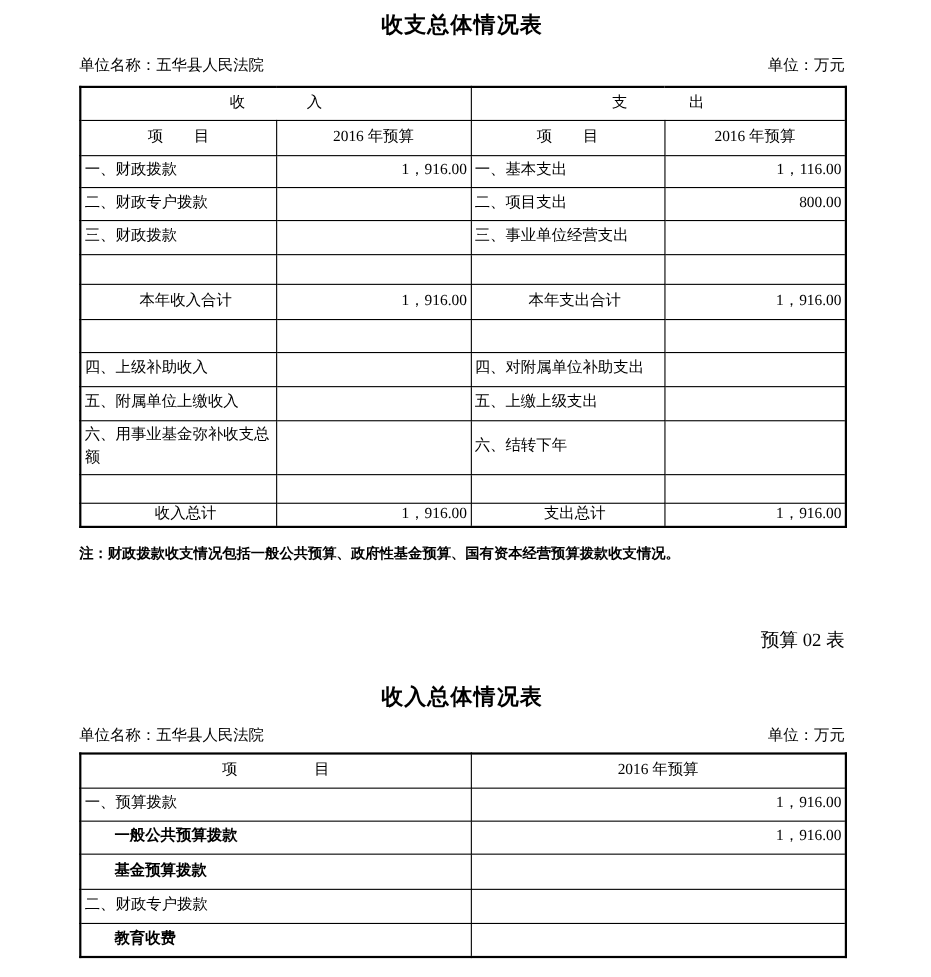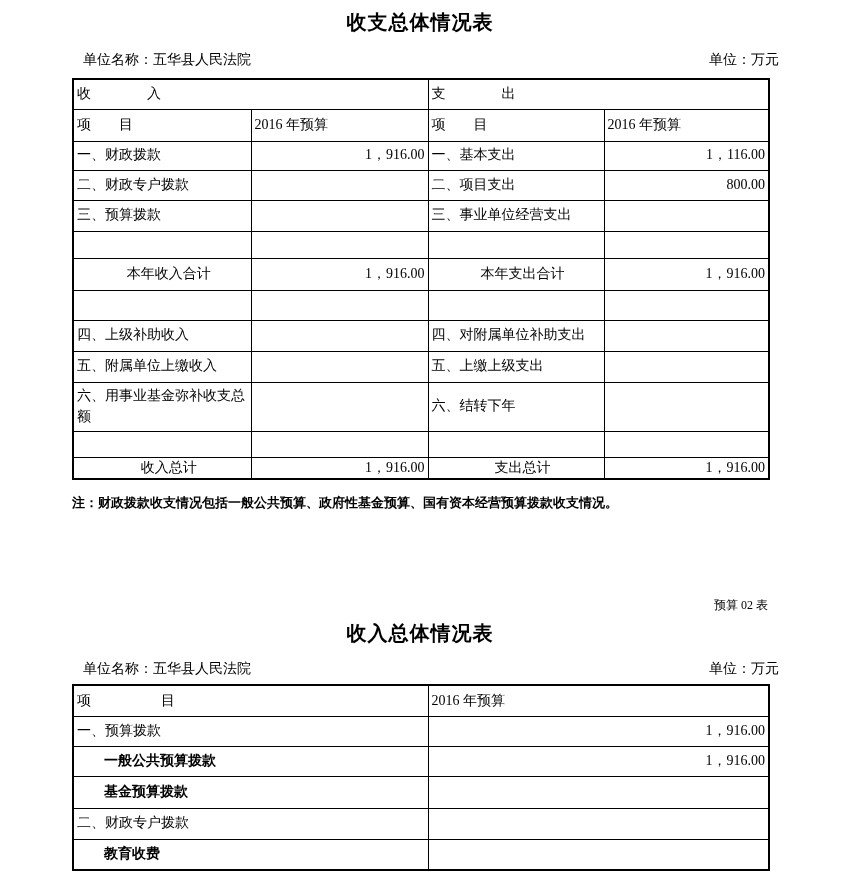--- a/index.html
+++ b/index.html
@@ -21,29 +21,28 @@
     font-weight: bold;
     letter-spacing: 1px;
   }
   #title1 { top: 9px; }
   #title2 { top: 620px; }
 
   .meta-row {
     display: flex;
     justify-content: space-between;
     font-size: 14px;
-    margin-left: 11px;
   }
   #meta1 { top: 51px; }
   #meta2 { top: 660px; }
 
   .sheet-label {
-    top: 597px;
+    top: 570px;
     text-align: right;
-    font-size: 12px;
+    font-size: 17px;
   }
 
   table.budget {
     position: absolute;
     left: 72px;
     border-collapse: collapse;
     table-layout: fixed;
     background: #fff;
   }
   #table1 { top: 78px; width: 696px; }
@@ -60,21 +59,21 @@
   }
   
   #table1 col.c1 { width: 178px; }
   #table1 col.c2 { width: 177px; }
   #table1 col.c3 { width: 176px; }
   #table1 col.c4 { width: 165px; }
   
   #table2 col.c1 { width: 355px; }
   #table2 col.c2 { width: 341px; }
 
-  .th-center { text-align: left; margin-left: 32px; }
+  .th-center { text-align: center; margin-left: 32px; }
   td.item { text-align: left; }
   td.item.indent { padding-left: 30px; font-weight: bold; }
   td.value { text-align: right; padding-right: 3px; margin-top: 15px; }
   tr.total-row td.item { text-align: center; padding-left: 16px; }
 
   
   .h26 { height: 26px; } .h27 { height: 27px; } .h29 { height: 29px; }
   .h30 { height: 30px; } .h31 { height: 31px; } .h32 { height: 32px; }
   .h34 { height: 22px; } .h49 { height: 49px; }
 
@@ -119,21 +118,21 @@
       <td class="item">一、基本支出</td>
       <td class="value">1，116.00</td>
     </tr>
     <tr class="h30">
       <td class="item">二、财政专户拨款</td>
       <td class="value"></td>
       <td class="item">二、项目支出</td>
       <td class="value">800.00</td>
     </tr>
     <tr class="h31">
-      <td class="item">三、预算拨款</td>
+      <td class="item">三、财政拨款</td>
       <td class="value"></td>
       <td class="item">三、事业单位经营支出</td>
       <td class="value"></td>
     </tr>
     <tr class="h27">
       <td class="item"></td>
       <td class="value"></td>
       <td class="item"></td>
       <td class="value"></td>
     </tr>

